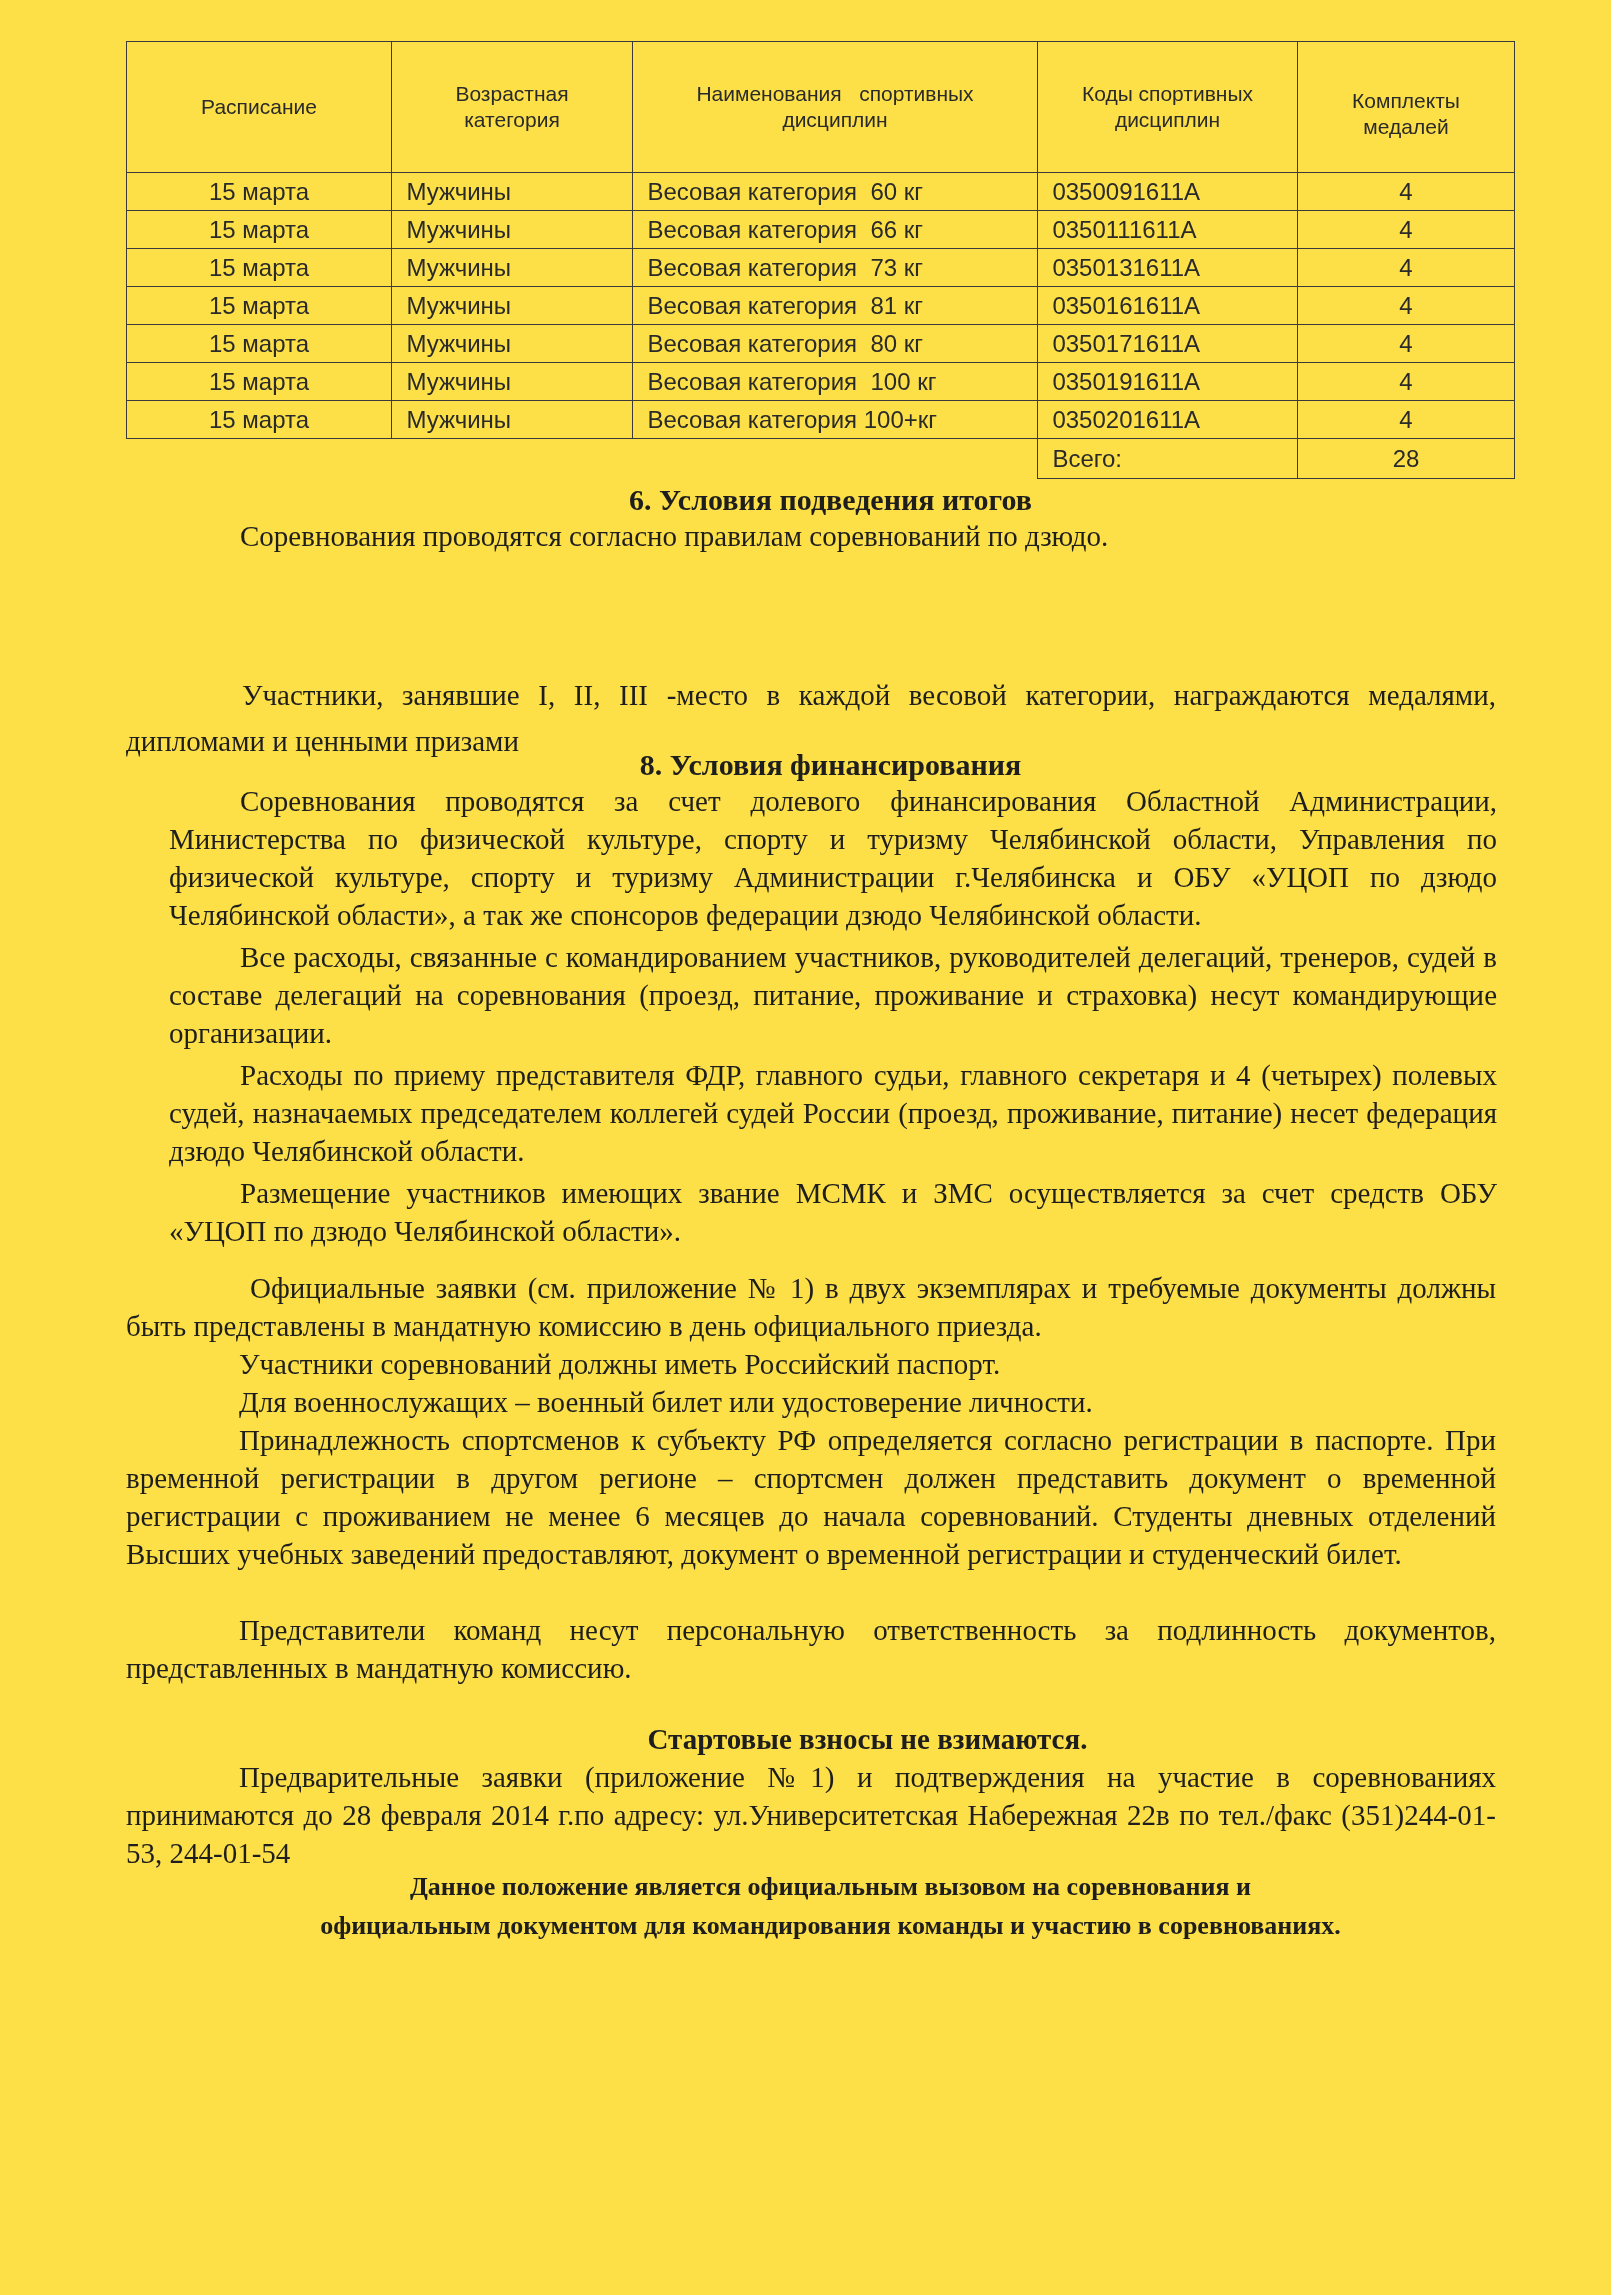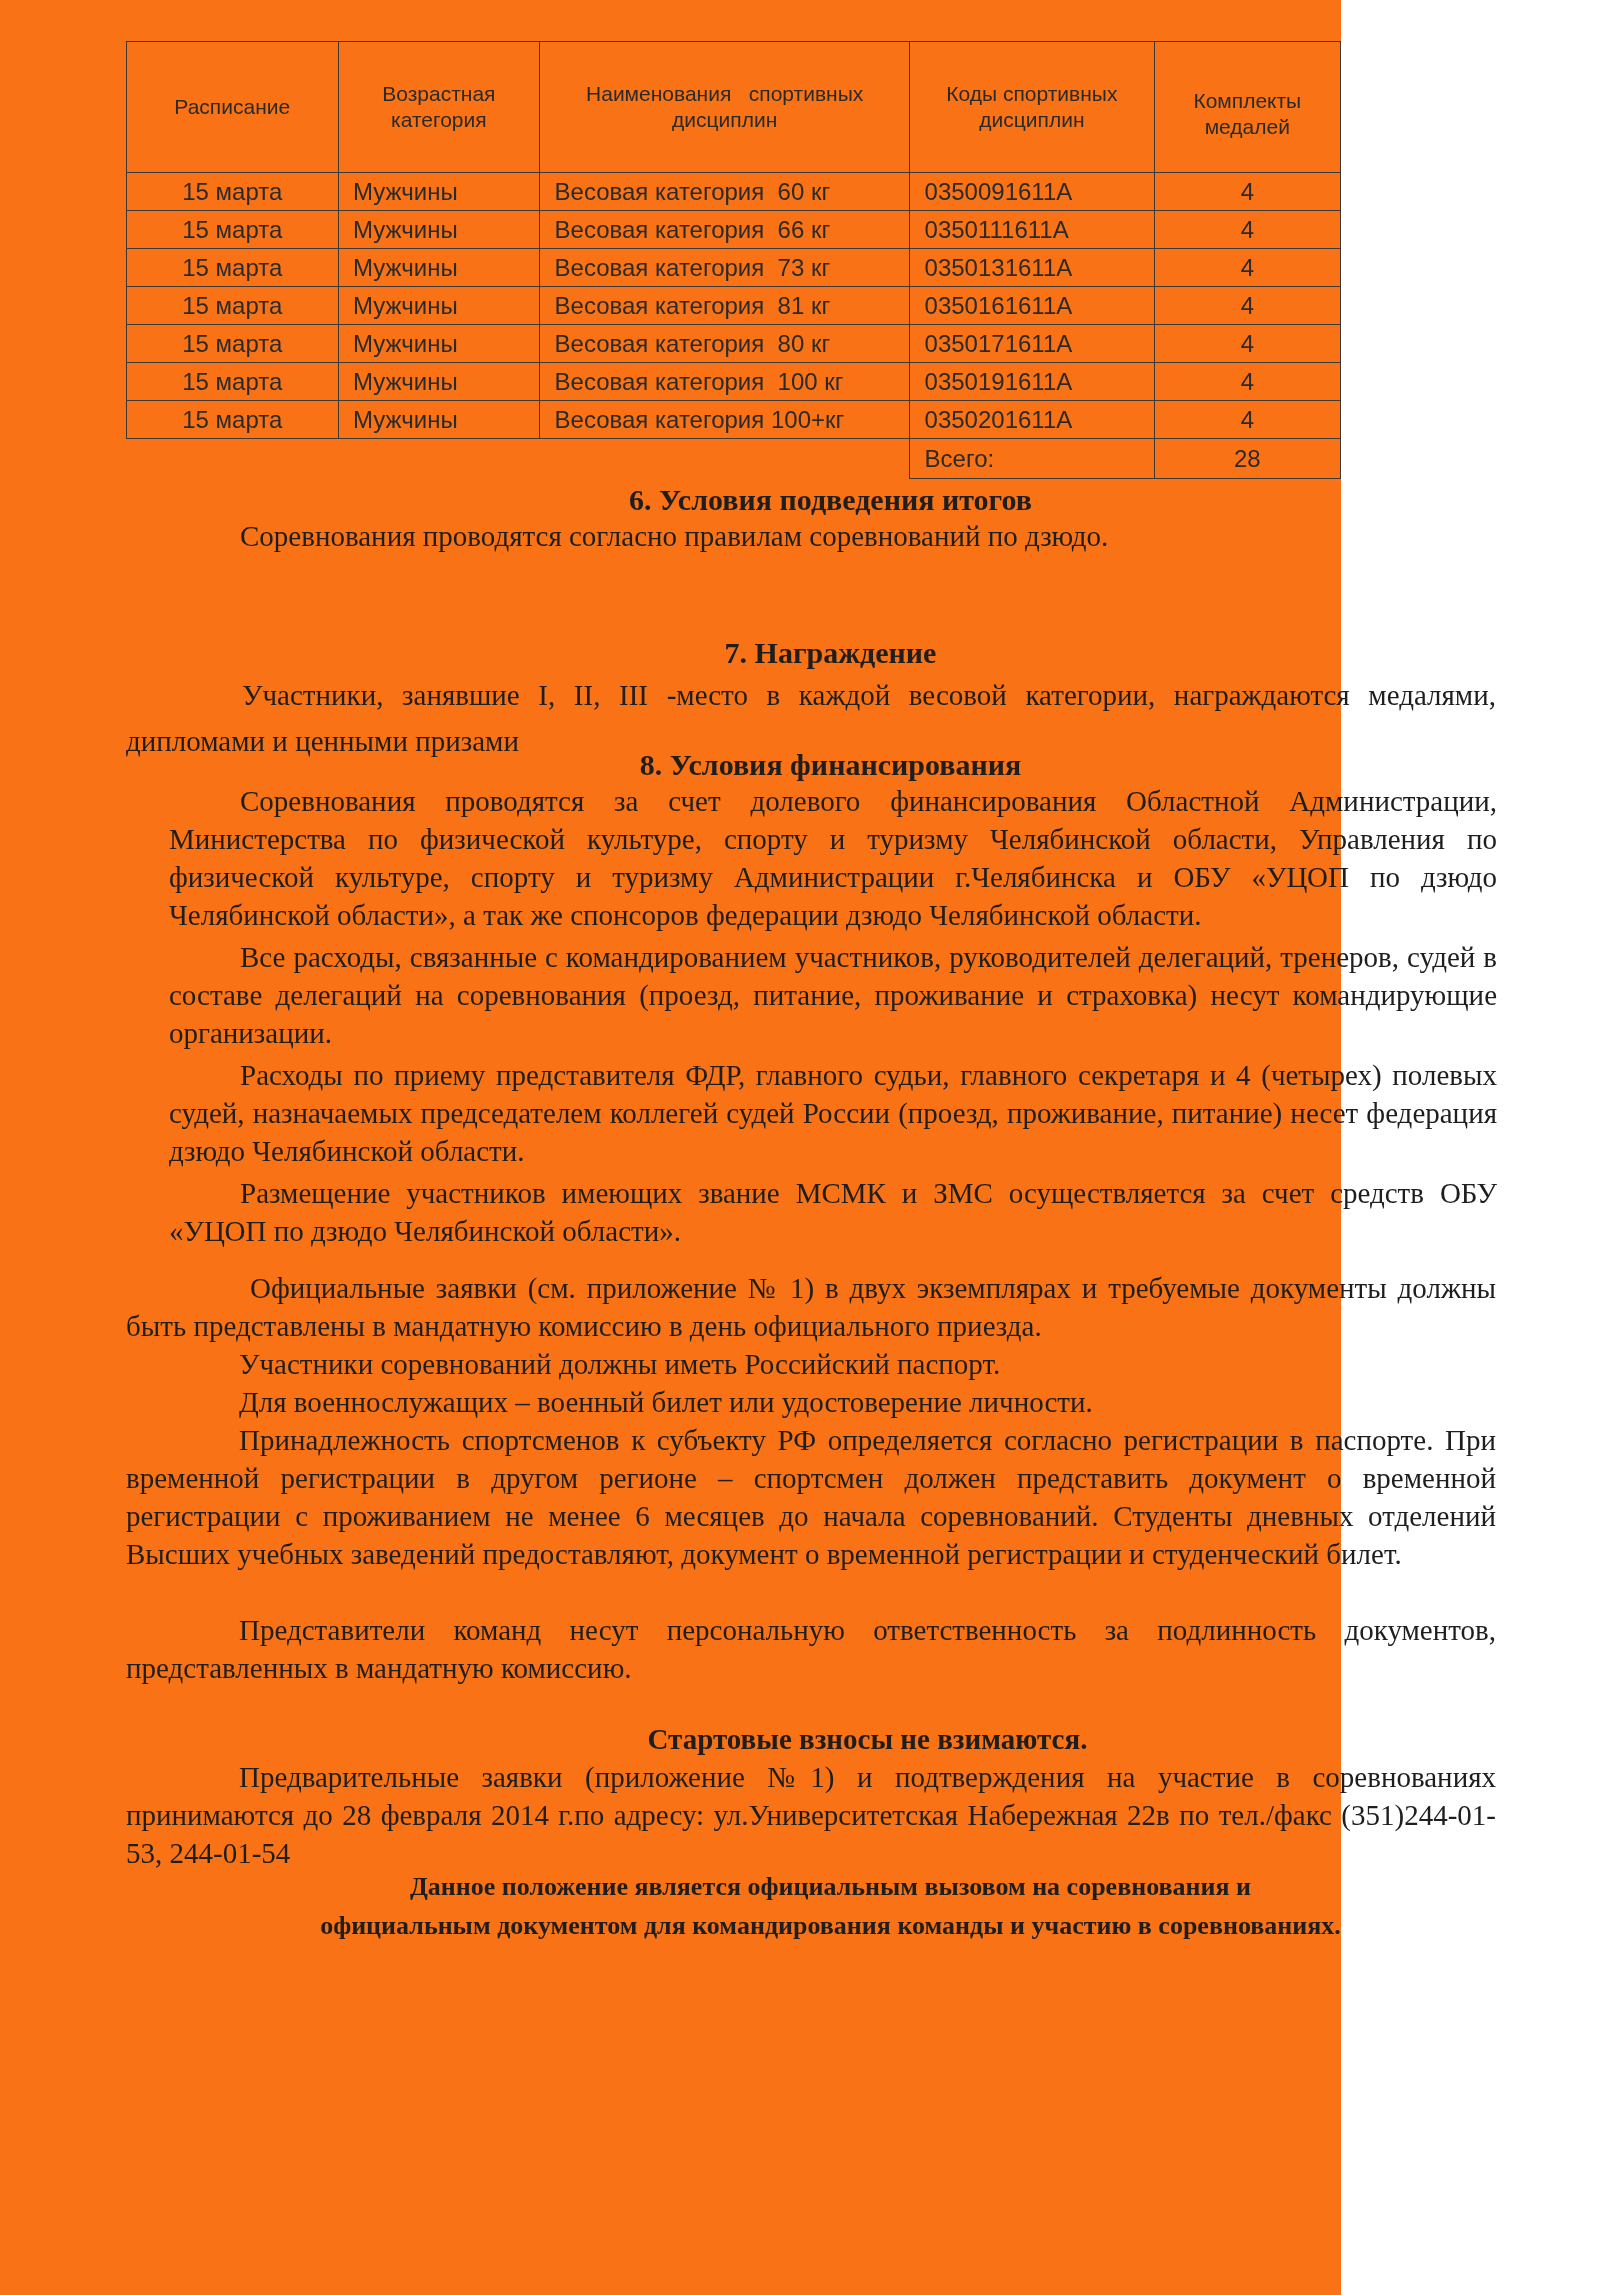--- a/index.html
+++ b/index.html
@@ -1,20 +1,20 @@
 <!DOCTYPE html>
 <html style="font-size:10.5px"><head>
 <meta charset="utf-8">
 <style>
   html, body { margin: 0; padding: 0; background: #ffffff; }
   body {
     width: 1623px; height: 2295px; position: relative; overflow: hidden;
     color: #1e1e1e;
   }
-  .page { position: absolute; left: 0; top: 0; width: 1341px; height: 2295px; background: #f97316; }
+  .page { position: absolute; left: 0; top: 0; width: 1611px; height: 2295px; background: #fde047; }
 
   
   table.medals {
     position: absolute; left: 126px; top: 41px;
     border-collapse: collapse;
     font-family: "Liberation Sans", sans-serif;
     color: #2a2a2a;
   }
   table.medals td, table.medals th {
     border: 1.6px solid #3a3a3a;
@@ -143,21 +143,20 @@
         <td class="c5">28</td>
       </tr>
     </tbody>
   </table>
 
   <div class="h" style="top:481px;">6. Условия подведения итогов</div>
   <div class="block" style="top:517px;">
     <p class="para">Соревнования проводятся согласно правилам соревнований по дзюдо.</p>
   </div>
 
-  <div class="h" style="top:634px;">7. Награждение</div>
   <div class="block wide" style="top:672px;">
     <p class="para" style="text-indent:116px;line-height:46px;">Участники, занявшие I, II, III  -место в каждой весовой категории, награждаются медалями, дипломами и ценными призами</p>
   </div>
 
   <div class="h" style="top:746px;">8. Условия финансирования</div>
   <div class="block" style="top:782px;">
     <p class="para" style="text-indent:71px;line-height:38px;margin-bottom:3.9px;">Соревнования проводятся за счет долевого финансирования Областной Администрации, Министерства по физической культуре, спорту и туризму Челябинской области, Управления по физической культуре, спорту и туризму Администрации г.Челябинска и ОБУ «УЦОП по дзюдо Челябинской области», а так же спонсоров федерации дзюдо Челябинской области.</p>
     <p class="para" style="text-indent:71px;line-height:38px;margin-bottom:3.9px;">Все расходы, связанные с командированием участников, руководителей делегаций, тренеров, судей в составе делегаций на соревнования (проезд, питание, проживание и страховка) несут командирующие организации.</p>
     <p class="para" style="text-indent:71px;line-height:38px;margin-bottom:3.9px;">Расходы по приему представителя ФДР, главного судьи, главного секретаря и 4 (четырех) полевых судей, назначаемых председателем коллегей судей России (проезд, проживание, питание) несет федерация дзюдо Челябинской области.</p>
     <p class="para" style="text-indent:71px;line-height:38px;">Размещение участников имеющих звание МСМК и ЗМС осуществляется за счет средств ОБУ «УЦОП по дзюдо Челябинской области».</p>

